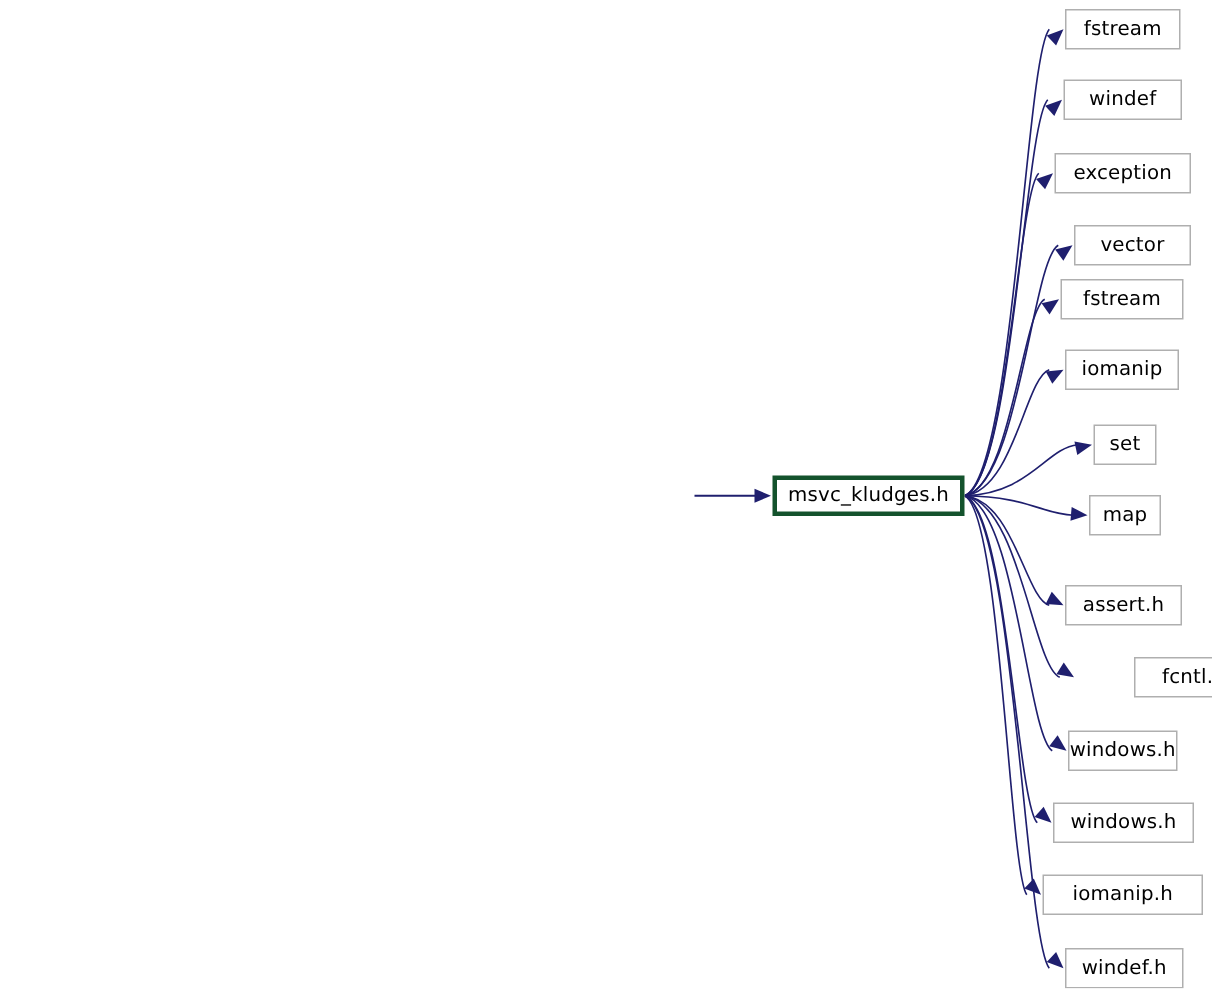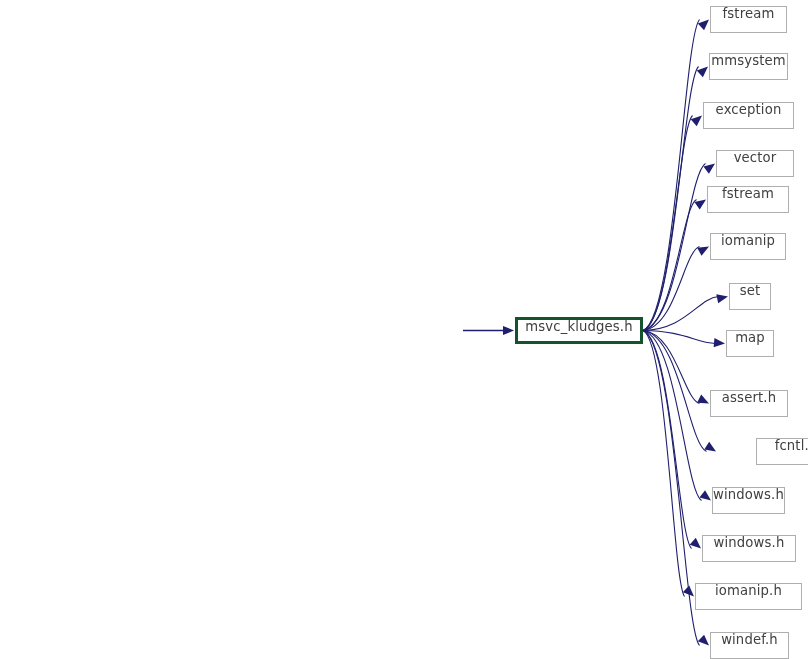--- a/index.html
+++ b/index.html
@@ -22,24 +22,25 @@
     left: 0;
     top: 0;
     width: 808px;
     height: 659px;
     pointer-events: none;
   }
   .node {
     position: absolute;
     box-sizing: border-box;
     display: flex;
+    align-items: center;
     justify-content: center;
     font-size: 13.2px;
     line-height: 1;
-    color: #404040;
+    color: #000000;
     white-space: nowrap;
     letter-spacing: 0.15px;
   }
   .node.dep {
     border: 1px solid #afafaf;
     background: #ffffff;
     height: 27px;
   }
   .node.root {
     border: 1px solid #000000;
@@ -93,21 +94,21 @@
 
   <div class="node hub" id="node-hub" style="left: 515px; top: 317px; width: 128px;">
     <span>msvc_kludges.h</span>
   </div>
 
   <div id="dep-nodes">
       <div class="node dep" style="left: 710px; top: 6px; width: 77px;">
         <span>fstream</span>
       </div>
       <div class="node dep" style="left: 709px; top: 53px; width: 79px;">
-        <span>mmsystem</span>
+        <span>windef</span>
       </div>
       <div class="node dep" style="left: 703px; top: 102px; width: 91px;">
         <span>exception</span>
       </div>
       <div class="node dep" style="left: 716px; top: 150px; width: 78px;">
         <span>vector</span>
       </div>
       <div class="node dep" style="left: 707px; top: 186px; width: 82px;">
         <span>fstream</span>
       </div>

